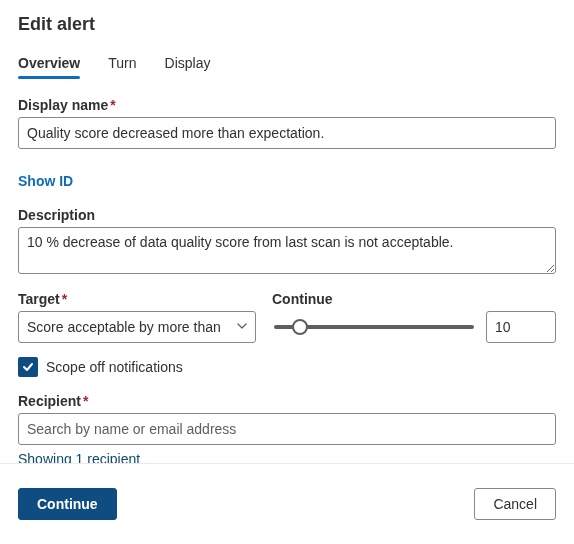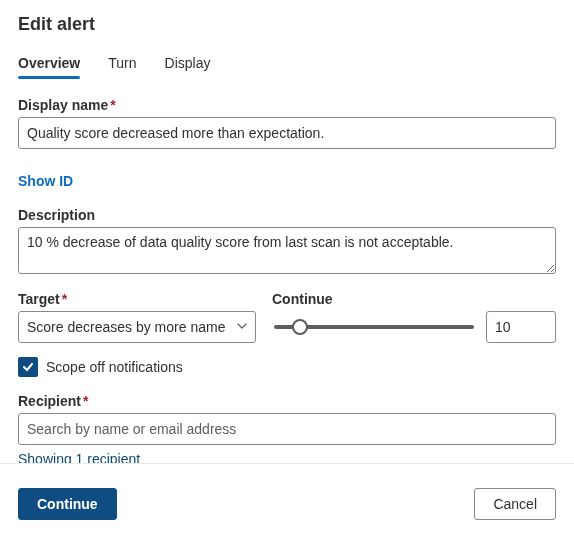--- a/index.html
+++ b/index.html
@@ -208,21 +208,21 @@
     <textarea class="textarea" style="">10 % decrease of data quality score from last scan is not acceptable.</textarea>
   </div>
 
   <div class="row group">
     <div class="col" style="flex:0 0 238px;">
       <span class="field-label">
         <span>Target</span><span class="req">*</span>
       </span>
       <div class="select-wrap">
         <div class="select" style="display:flex;align-items:center;">
-          <span>Score decreases by more name</span>
+          <span>Score acceptable by more than</span>
         </div>
         <span class="chevron">
           <svg width="12" height="12" viewBox="0 0 12 12">
               <path d="M2 4 L6 8 L10 4" stroke="#605e5c" stroke-width="1.2" fill="none" stroke-linecap="round" stroke-linejoin="round"></path>
             </svg>
         </span>
       </div>
     </div>
     <div class="col">
       <span class="field-label">Continue</span>

